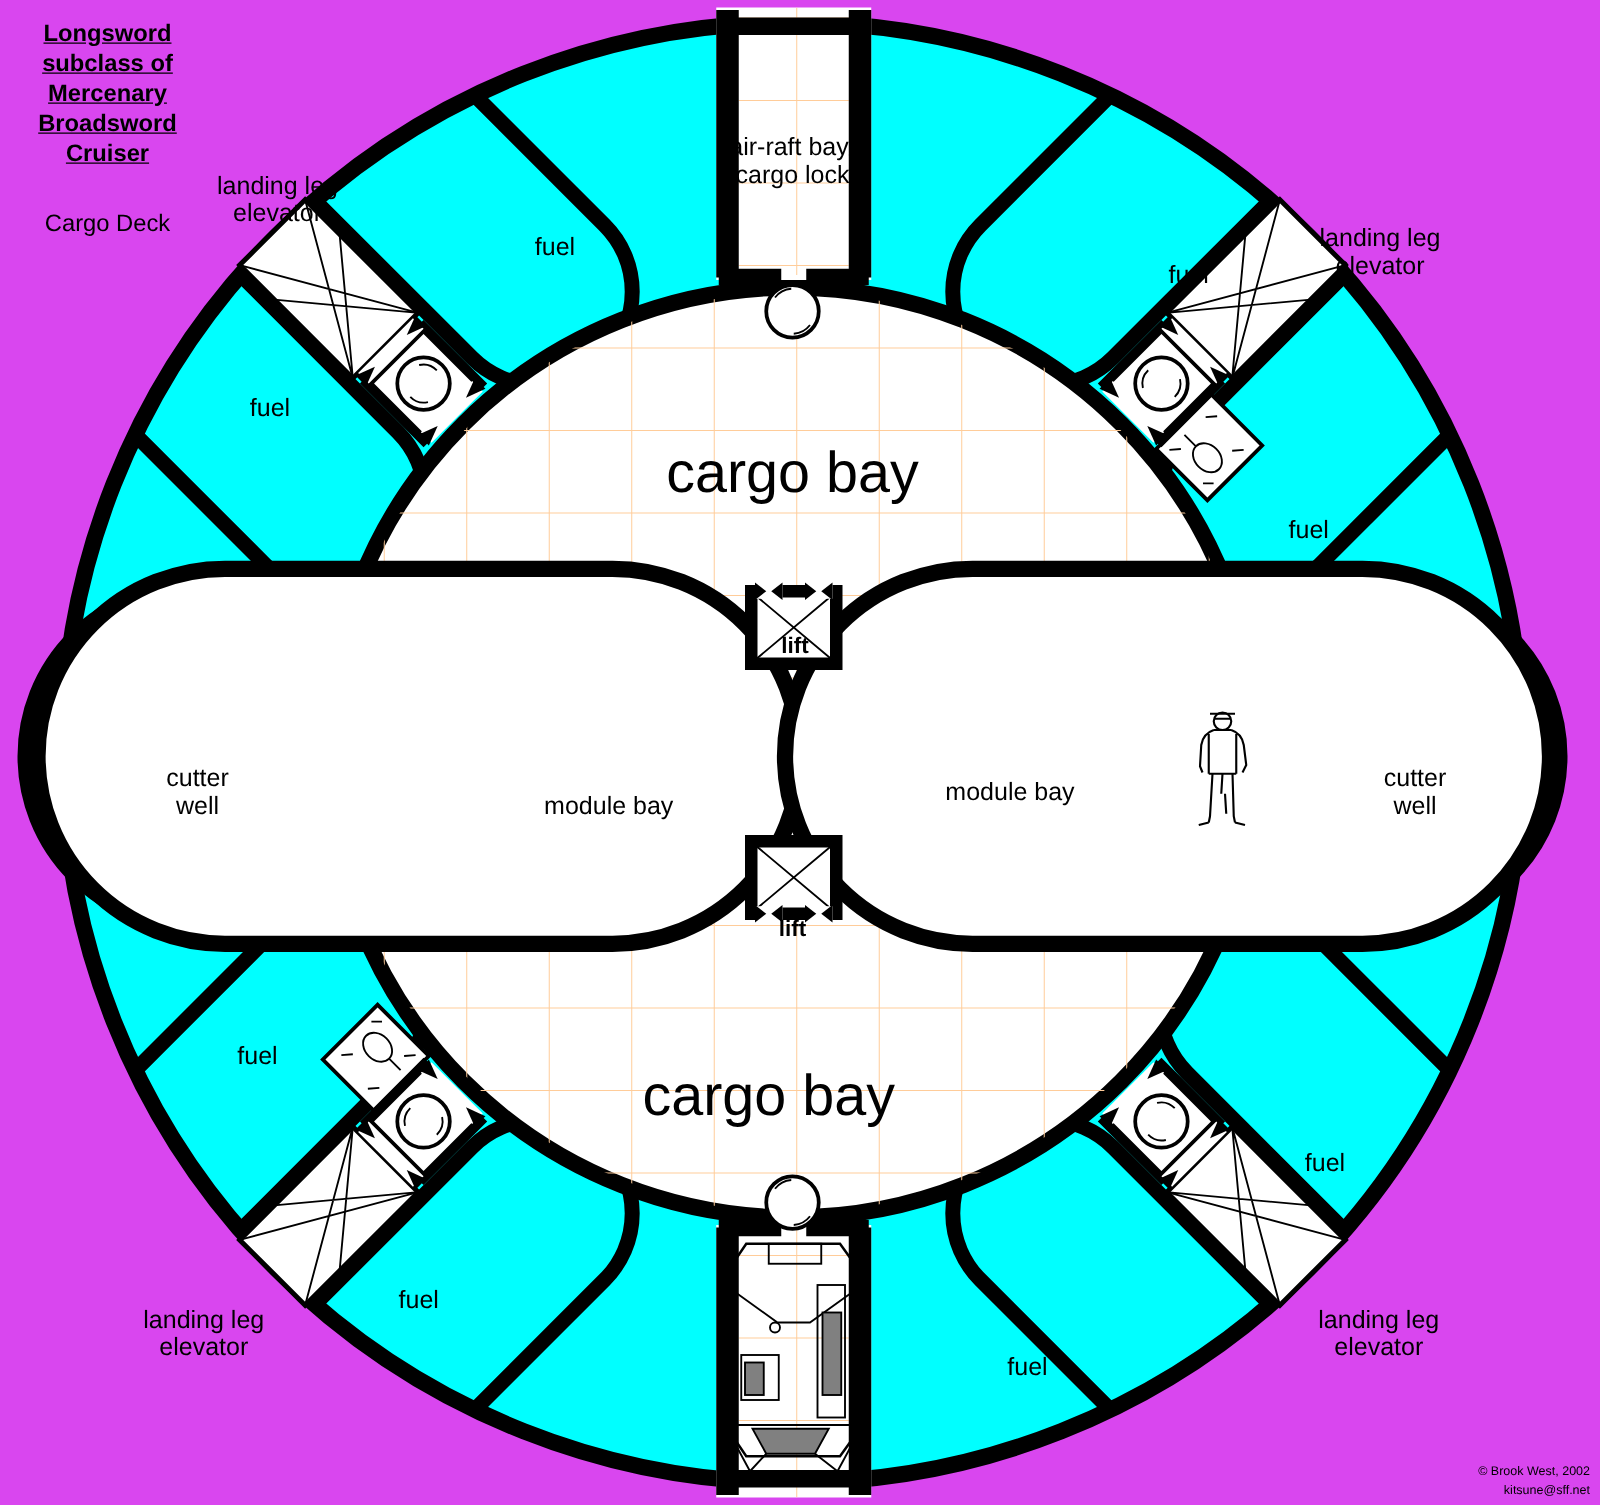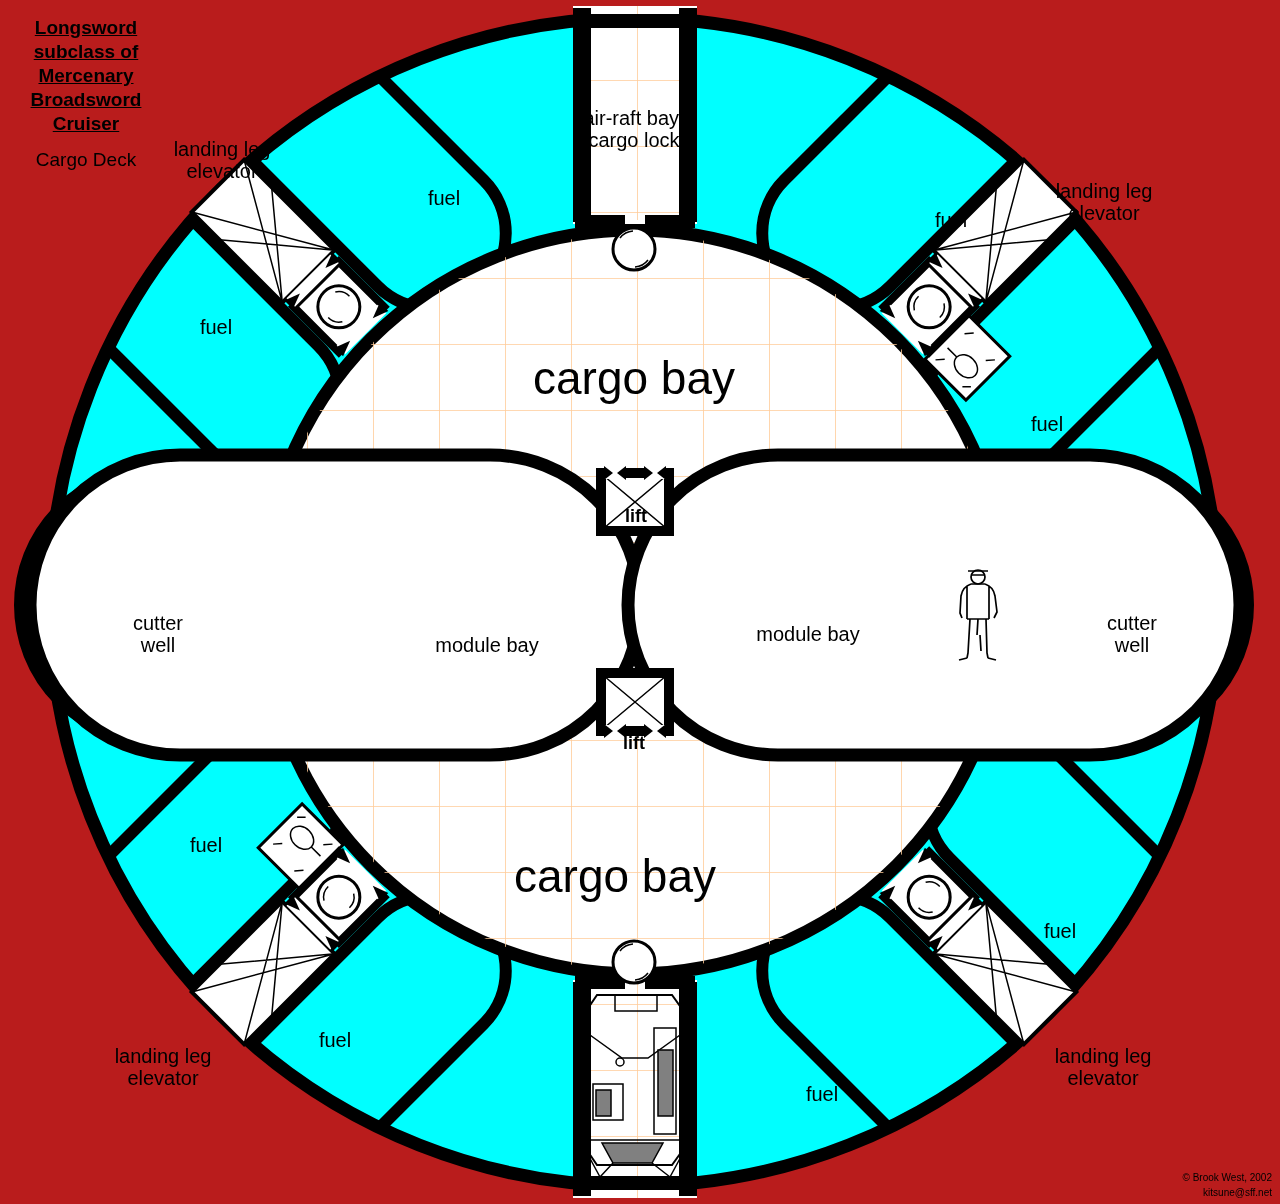--- a/index.html
+++ b/index.html
@@ -1,20 +1,20 @@
 <!DOCTYPE html>
 <html style="--c-fuel: #00FFFF; --c-grid: #FFCC99; --c-wall: #000000; --c-cutter_well: #FFFFCC; --c-panel: #808080;"><head>
 <meta charset="utf-8">
 <style>
   :root{
     --c-fuel:#00FFFF; --c-grid:#FFCC99; --c-wall:#000000;
     --c-cutter_well:#FFFFCC; --c-panel:#808080;
   }
   html,body{margin:0;padding:0;background:#fff;}
-  .stage{position:relative;width:1280px;height:1204px;background:#b91c1c;overflow:hidden;
+  .stage{position:relative;width:1280px;height:1204px;background:#d946ef;overflow:hidden;
          font-family:"Liberation Sans","DejaVu Sans",sans-serif;color:#000;}
   .stage svg{position:absolute;left:0;top:0;}
 
   
   .hull{fill:var(--c-fuel);stroke:var(--c-wall);stroke-width:13;}
   .inner{fill:#fff;stroke:var(--c-wall);stroke-width:13;}
   .tankwall{fill:none;stroke:var(--c-wall);stroke-width:12;}
   .cream{fill:var(--c-cutter_well);stroke:var(--c-wall);stroke-width:12;}
   .capsule{fill:#fff;stroke:var(--c-wall);stroke-width:13;}
   .roomS{fill:#fff;stroke:var(--c-wall);stroke-width:8;}
@@ -28,21 +28,21 @@
   .grayp{fill:var(--c-panel);stroke:var(--c-wall);stroke-width:1.5;}
 
   
   .lbl{position:absolute;transform:translate(-50%,-50%);font-size:20px;line-height:1.1;
        text-align:center;white-space:nowrap;margin-top:26px;}
   .lbl-big{font-size:46px;}
   .lbl-lift{font-size:18px;font-weight:bold;}
   .title-block{position:absolute;left:16px;top:16px;width:140px;text-align:center;
        font-size:19px;font-weight:bold;line-height:1.26;}
   .title-line{text-decoration:underline;}
-  .deck-name{margin-top:12px;font-weight:normal;font-size:19px;}
+  .deck-name{margin-top:32px;font-weight:normal;font-size:19px;}
   .credit{position:absolute;right:8px;bottom:4px;text-align:right;font-size:10px;line-height:1.45;}
 </style>
 </head>
 <body>
 
 <div class="stage">
 
 <svg width="1280" height="1204" viewBox="0 0 1280 1204">
   <defs>
     <clipPath id="clip-hull">

